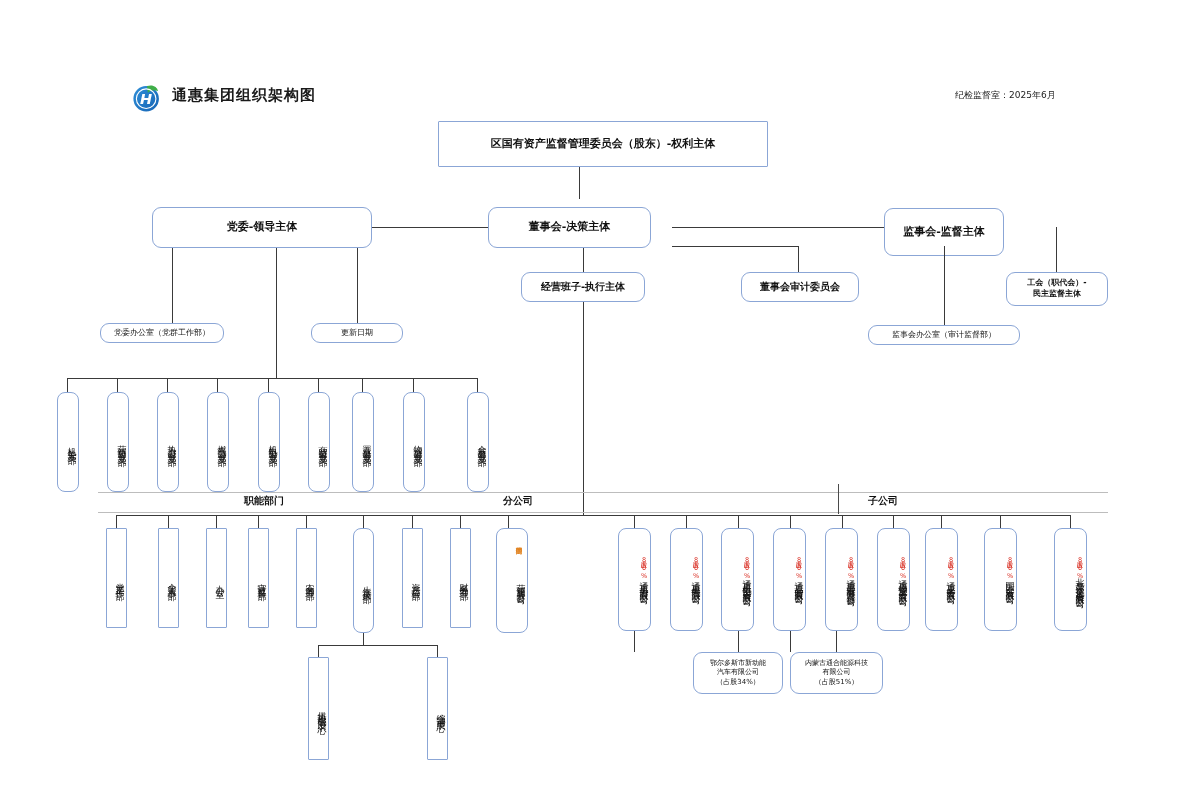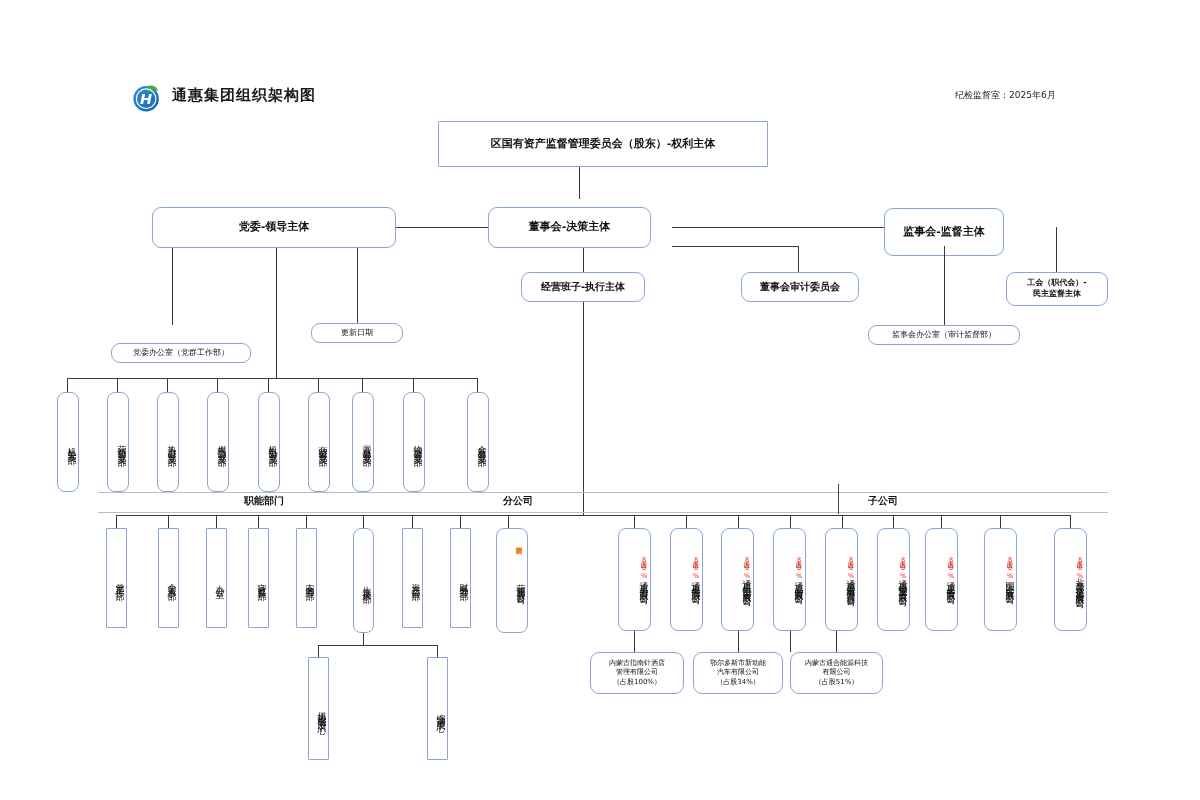--- a/index.html
+++ b/index.html
@@ -149,21 +149,21 @@
   <div id="title">通惠集团组织架构图</div>
   <div id="update-date">纪检监督室：2025年6月</div>
 
   <div class="node sq big" style="left:414px; top:121px; width:330px; height:46px;margin-left:24px;">区国有资产监督管理委员会（股东）-权利主体</div>
 
   <div class="ln lnv" style="left:579px; top:167px; height:32px;"></div>
 
   <div class="ln lnh" style="left:264px; top:227px; width:315px;"></div>
   <div class="ln lnh" style="left:672px; top:227px; width:224px;"></div>
 
-  <div class="node rounded big" style="left:152px; top:207px; width:244px; height:41px;">党委-领导主体</div>
+  <div class="node rounded big" style="left:152px; top:207px; width:220px; height:41px;">党委-领导主体</div>
   <div class="node rounded big" style="left:488px; top:207px; width:163px; height:41px;">董事会-决策主体</div>
   <div class="node rounded big" style="left:884px; top:208px; width:120px; height:48px;">监事会-监督主体</div>
 
   <div class="ln lnv" style="left:583px; top:248px; height:24px;"></div>
 
   <div class="ln lnh" style="left:672px; top:246px; width:127px;"></div>
   <div class="ln lnv" style="left:798px; top:246px; height:26px;"></div>
 
   <div class="ln lnv" style="left:944px; top:246px; height:79px;"></div>
 
@@ -171,21 +171,21 @@
 
   <div class="node rounded mid" style="left:521px; top:272px; width:124px; height:30px;">经营班子-执行主体</div>
   <div class="node rounded mid" style="left:741px; top:272px; width:118px; height:30px;">董事会审计委员会</div>
   <div class="node rounded small" style="left:1006px; top:272px; width:102px; height:34px; white-space:pre-line; font-weight:bold;">工会（职代会）-
 民主监督主体</div>
 
   <div class="ln lnv" style="left:172px; top:248px; height:77px;"></div>
   <div class="ln lnv" style="left:276px; top:248px; height:130px;"></div>
   <div class="ln lnv" style="left:357px; top:248px; height:77px;"></div>
 
-  <div class="node rounded small" style="left:111px; top:323px; width:140px; height:20px;margin-top:20px;">党委办公室（党群工作部）</div>
+  <div class="node rounded small" style="left:100px; top:323px; width:124px; height:20px;">党委办公室（党群工作部）</div>
   <div class="node rounded small" style="left:311px; top:323px; width:92px; height:20px;">更新日期</div>
   <div class="node rounded small" style="left:868px; top:325px; width:152px; height:20px;">监事会办公室（审计监督部）</div>
 
   <div class="ln lnh" style="left:67px; top:378px; width:410px;"></div>
   <div class="ln lnv" style="left:67px; top:378px; height:14px;"></div>
   <div class="ln lnv" style="left:117px; top:378px; height:14px;"></div>
   <div class="ln lnv" style="left:167px; top:378px; height:14px;"></div>
   <div class="ln lnv" style="left:217px; top:378px; height:14px;"></div>
   <div class="ln lnv" style="left:268px; top:378px; height:14px;"></div>
   <div class="ln lnv" style="left:318px; top:378px; height:14px;"></div>
@@ -283,23 +283,20 @@
 
   <div class="node rounded vert" style="left:1054px; top:528px; width:33px; height:103px;">北京昆业文化发展有限公司</div>
   <div class="pct" style="left:1075px; top:556px;">占股80%</div>
 
   <div class="ln lnv" style="left:634px; top:631px; height:21px;"></div>
   <div class="ln lnv" style="left:738px; top:631px; height:21px;"></div>
   <div class="ln lnv" style="left:790px; top:631px; height:21px;"></div>
   <div class="ln lnh" style="left:738px; top:646px; width:0px;"></div>
   <div class="ln lnv" style="left:836px; top:631px; height:21px;"></div>
 
-  <div class="node rounded tiny" style="left:590px; top:652px; width:94px; height:42px; white-space:pre-line;">内蒙古指南针酒店
-管理有限公司
-（占股100%）</div>
   <div class="node rounded tiny" style="left:693px; top:652px; width:90px; height:42px; white-space:pre-line;">鄂尔多斯市新动能
 汽车有限公司
 （占股34%）</div>
   <div class="node rounded tiny" style="left:790px; top:652px; width:93px; height:42px; white-space:pre-line;">内蒙古通合能源科技
 有限公司
 （占股51%）</div>
 
 </div>
 
 </body></html>

